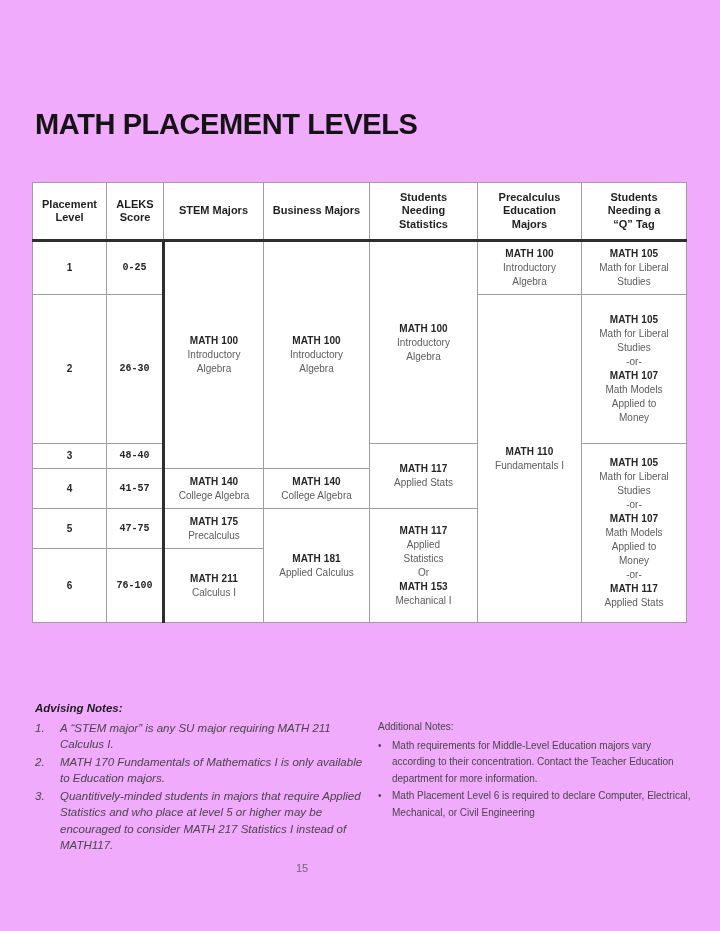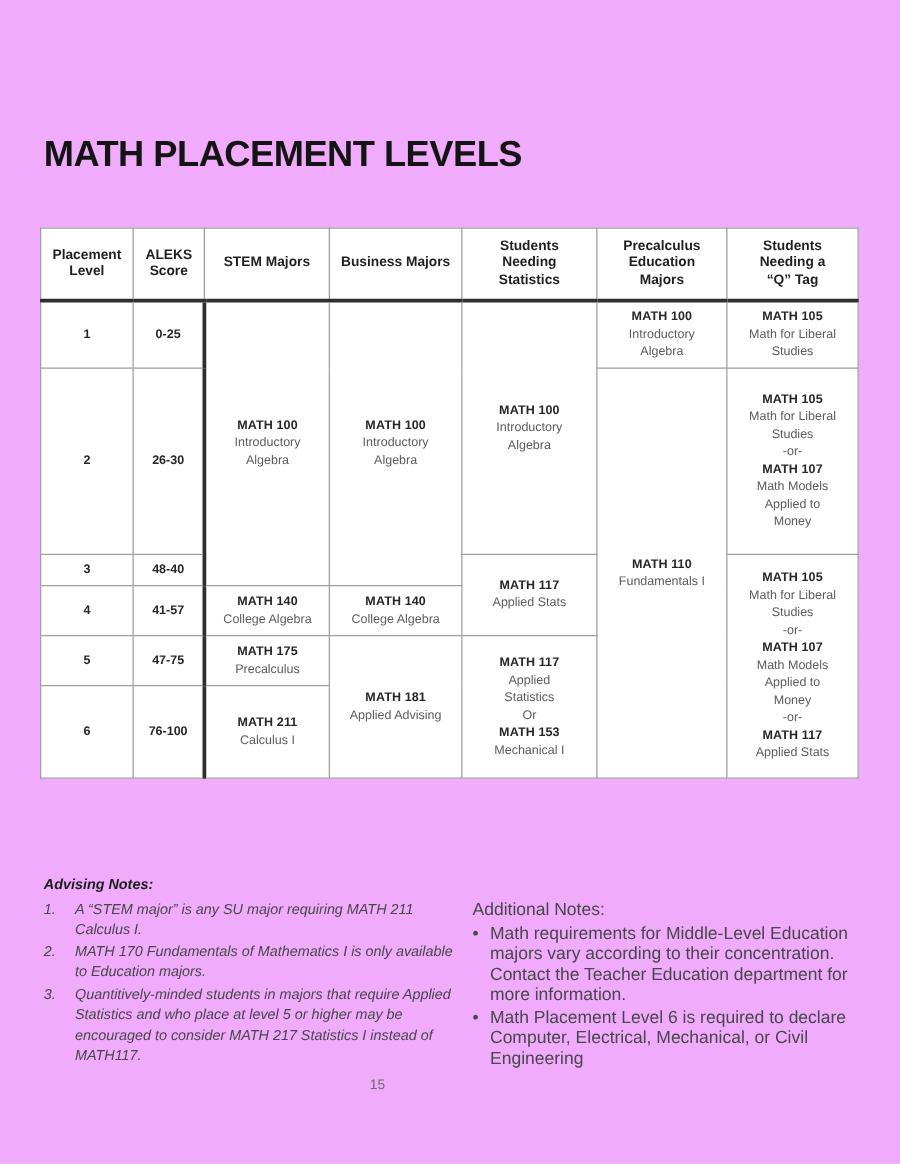--- a/index.html
+++ b/index.html
@@ -33,41 +33,41 @@
     font-size:11px;line-height:13.5px;color:#1f1f1f;
     font-weight:bold;
     border-bottom:3px solid #2e2e2e;
   }
   .placement td{
     font-size:10px;line-height:14px;color:#5c5c5c;
   }
   .placement td div{margin:0;}
   .placement td .b{font-weight:bold;color:#262626;letter-spacing:0.1px;}
   .placement td.lvl{font-weight:bold;color:#262626;}
-  .placement td.thick-r{border-right:3px solid #2e2e2e;}
+  .placement td.thick-r{border-right:3px solid #2e2e2e;font-family:Liberation Mono, monospace;}
   tr.hr0{height:58px;margin-left:28px;}
   tr.hr1{height:54px;}
   tr.hr2{height:149px;}
   tr.hr3{height:25px;}
   tr.hr4{height:40px;}
   tr.hr5{height:40px;}
   tr.hr6{height:74px;}
 
   .notes-left{
     position:absolute;left:35px;top:700px;width:332px;
     font-size:11.5px;line-height:16.5px;color:#474747;font-style:italic;
   }
   .notes-left .hd{font-weight:bold;color:#1c1c1c;margin-bottom:3px;}
   .nitem{display:flex;margin-bottom:1px;}
   .nitem .num{width:25px;flex:none;}
   .nitem .txt{flex:1;}
 
   .notes-right{
     position:absolute;left:378px;top:719px;width:315px;
-    font-size:14px;line-height:16.5px;color:#474747;
+    font-size:10px;line-height:16.5px;color:#474747;
   }
   .notes-right .hd{margin-bottom:2px;}
   .bitem{display:flex;margin-bottom:1px;}
   .bitem .blt{width:14px;flex:none;}
   .bitem .txt{flex:1;}
 
   .pgnum{
     position:absolute;left:0;top:862px;width:604px;
     text-align:center;font-size:11px;color:#6b6b6b;
   }
@@ -203,21 +203,21 @@
     </tr>
     <tr class="hr5">
       <td class="lvl">5</td>
       <td class="lvl thick-r">47-75</td>
       <td>
             <div class="b">MATH 175</div>
             <div>Precalculus</div>
           </td>
       <td rowspan="2">
             <div class="b">MATH 181</div>
-            <div>Applied Advising</div>
+            <div>Applied Calculus</div>
           </td>
       <td rowspan="2">
             <div class="b">MATH 117</div>
             <div>Applied</div>
             <div>Statistics</div>
             <div>Or</div>
             <div class="b">MATH 153</div>
             <div>Mechanical I</div>
           </td>
     </tr>

